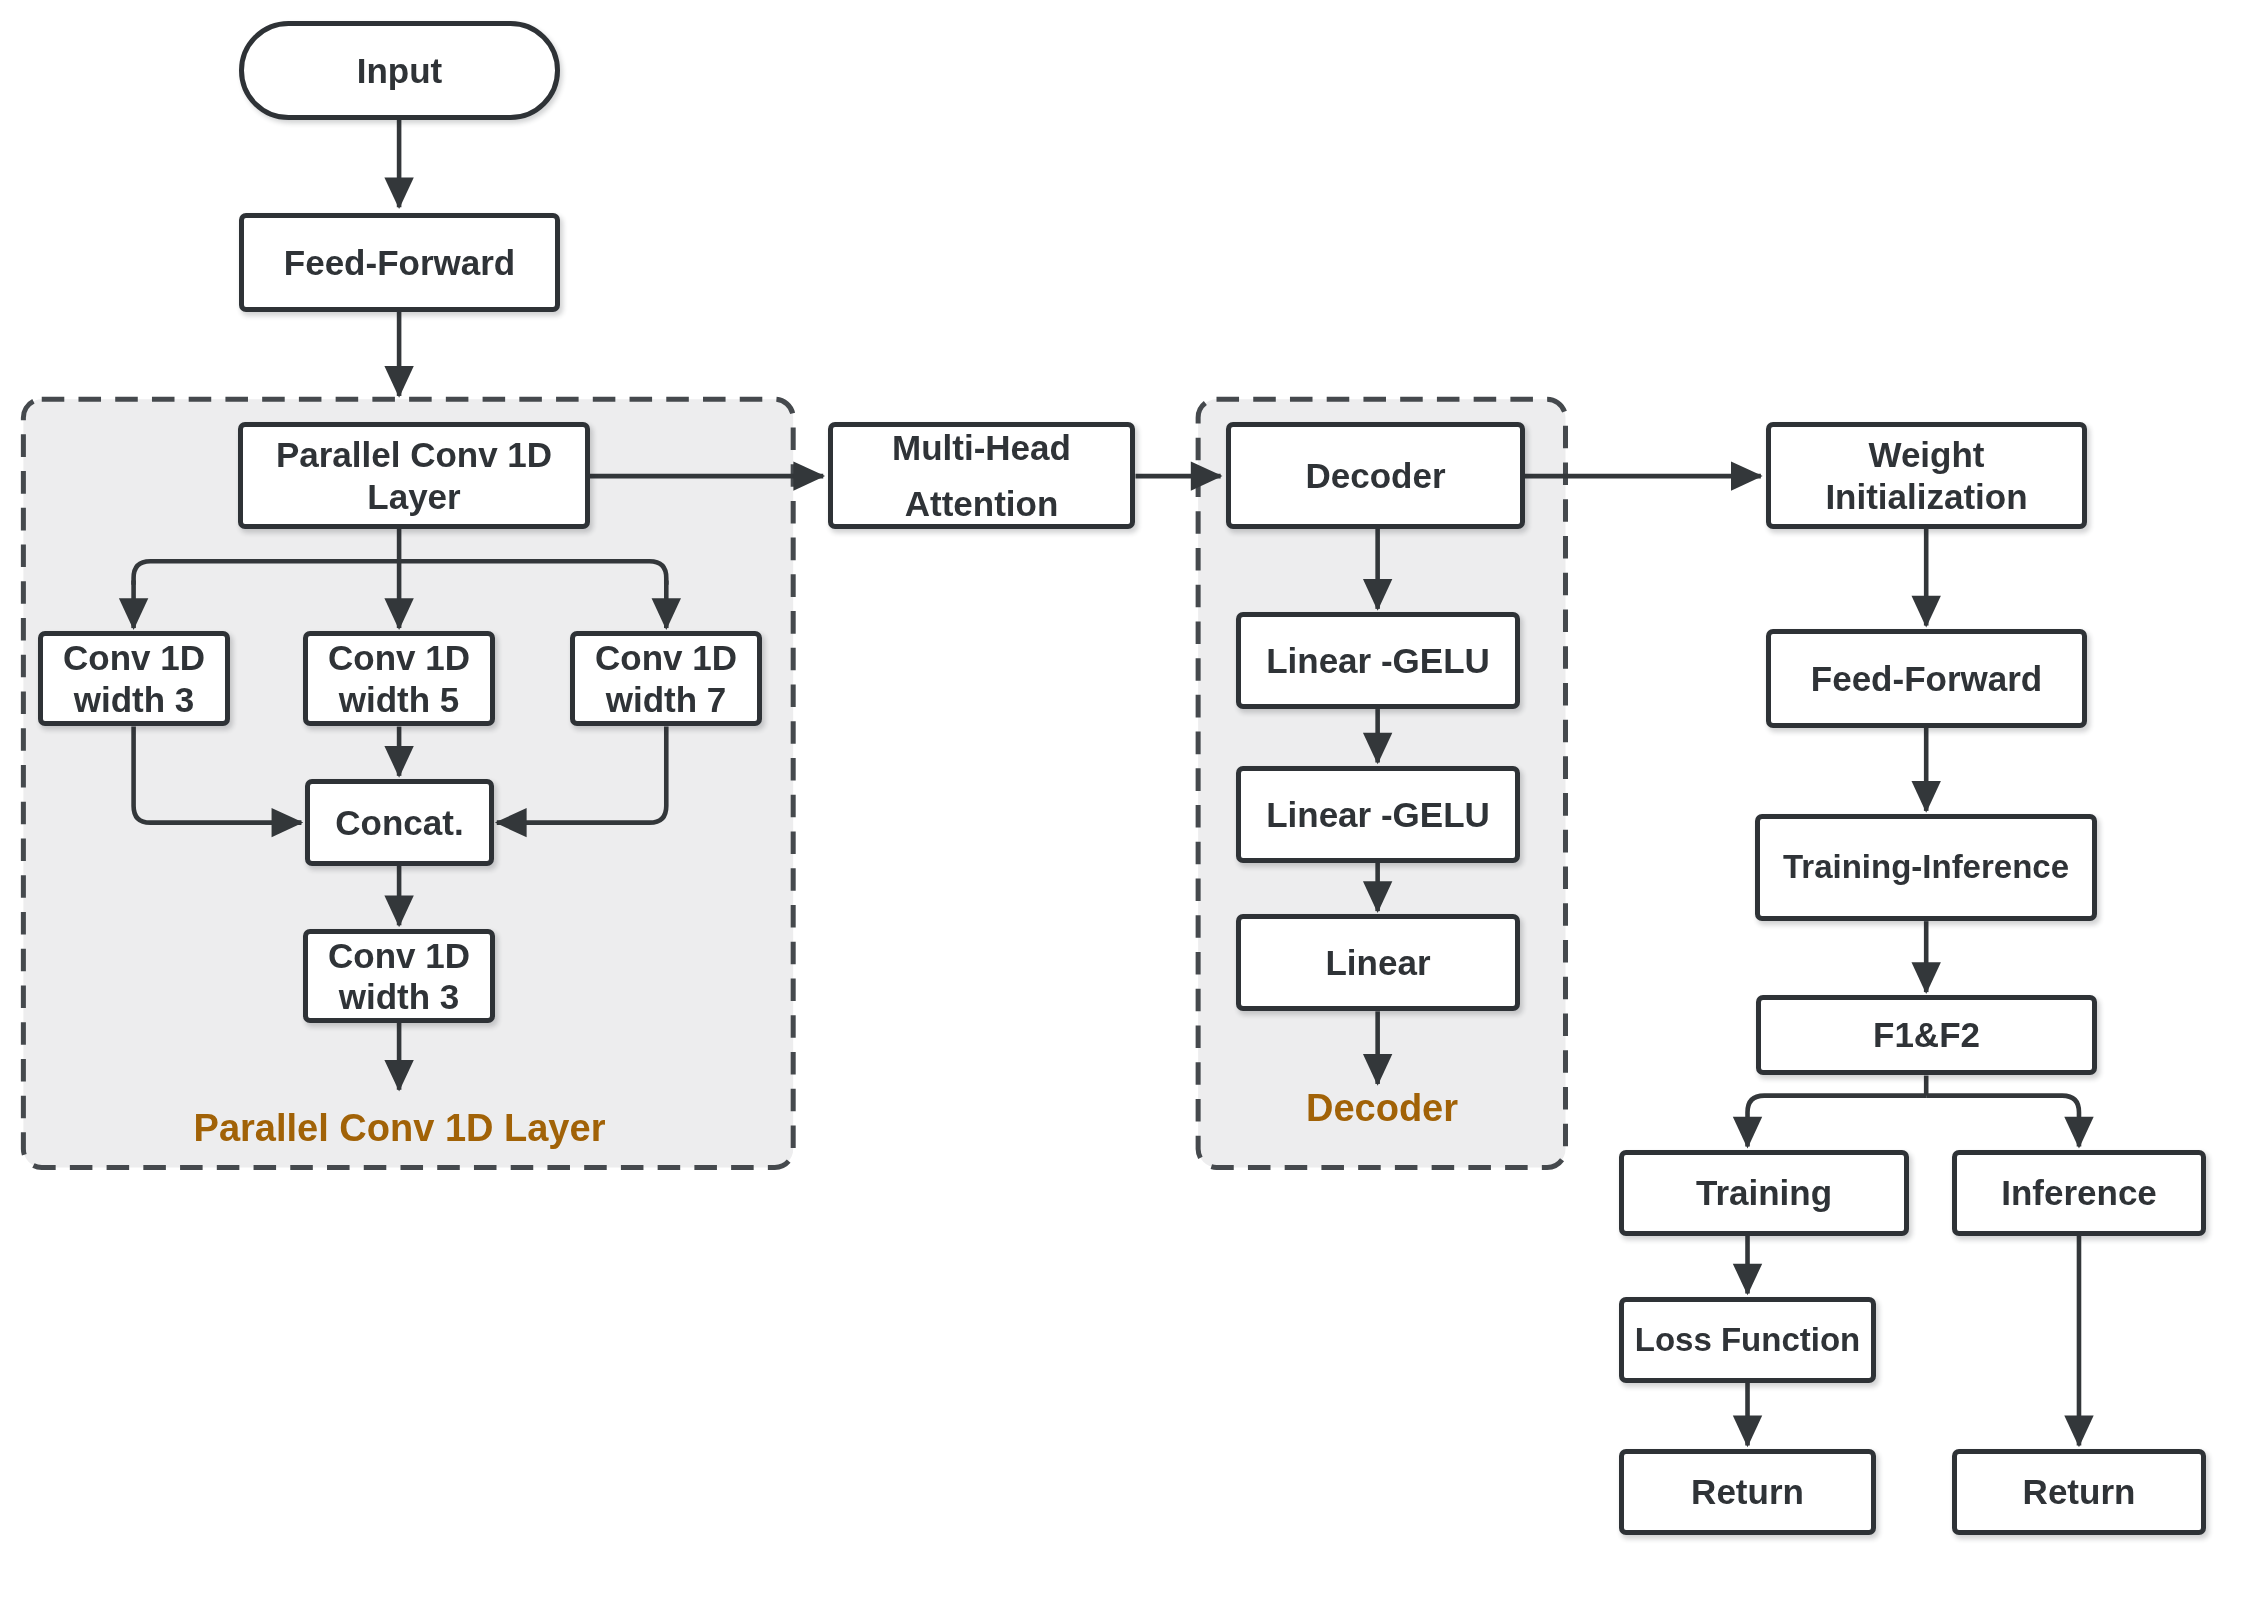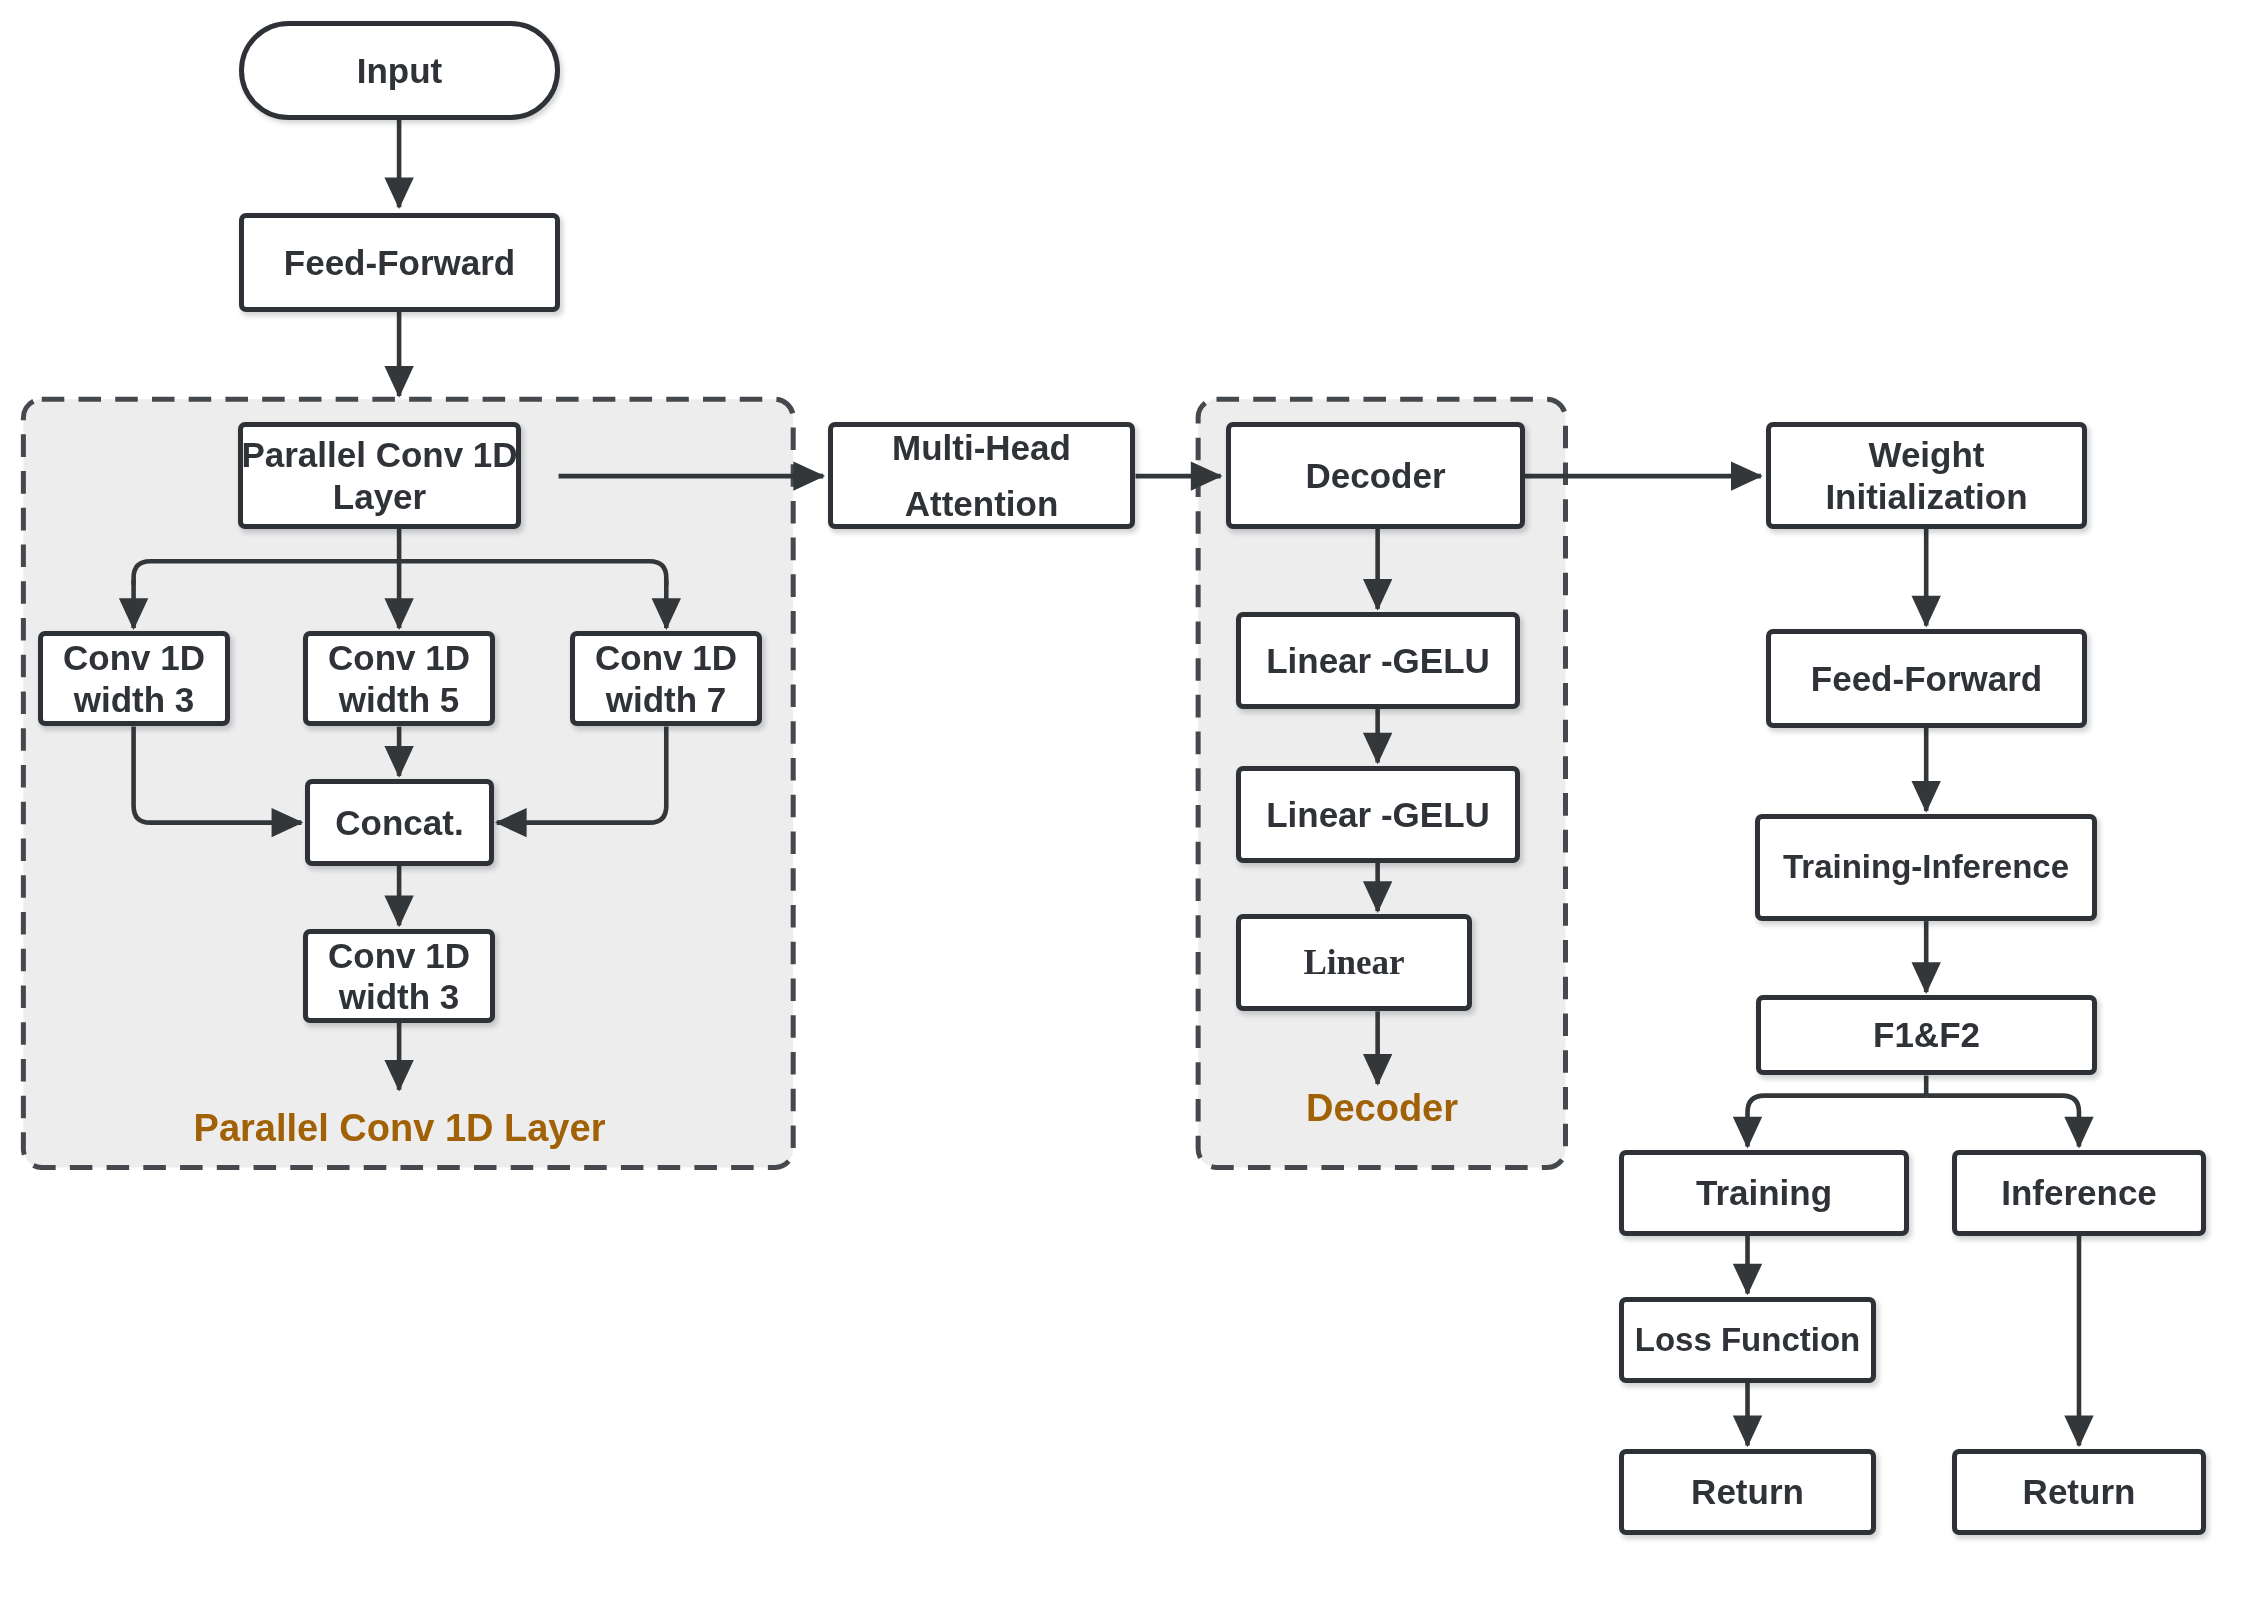--- a/index.html
+++ b/index.html
@@ -96,21 +96,21 @@
   </svg>
 
   <div class="node pill" style="left:239px;top:21px;width:321px;height:99px;">
     <span>Input</span>
   </div>
 
   <div class="node" style="left:239px;top:213px;width:321px;height:99px;">
     <span>Feed-Forward</span>
   </div>
 
-  <div class="node" style="left:238px;top:422px;width:283px;height:107px;">
+  <div class="node" style="left:238px;top:422px;width:352px;height:107px;">
     <span>Parallel Conv 1D</span>
     <span>Layer</span>
   </div>
 
   <div class="node" style="left:38px;top:631px;width:192px;height:95px;">
     <span>Conv 1D</span>
     <span>width 3</span>
   </div>
 
   <div class="node" style="left:303px;top:631px;width:192px;height:95px;">
@@ -144,21 +144,21 @@
   </div>
 
   <div class="node" style="left:1236px;top:612px;width:284px;height:97px;">
     <span>Linear -GELU</span>
   </div>
 
   <div class="node" style="left:1236px;top:766px;width:284px;height:97px;">
     <span>Linear -GELU</span>
   </div>
 
-  <div class="node" style="left:1236px;top:914px;width:236px;height:97px;font-family:Liberation Serif, serif;">
+  <div class="node" style="left:1236px;top:914px;width:284px;height:97px;">
     <span>Linear</span>
   </div>
 
   <div class="caption" style="left:1215px;top:1087px;width:334px;">Decoder</div>
 
   <div class="node" style="left:1766px;top:422px;width:321px;height:107px;">
     <span>Weight</span>
     <span>Initialization</span>
   </div>
 

